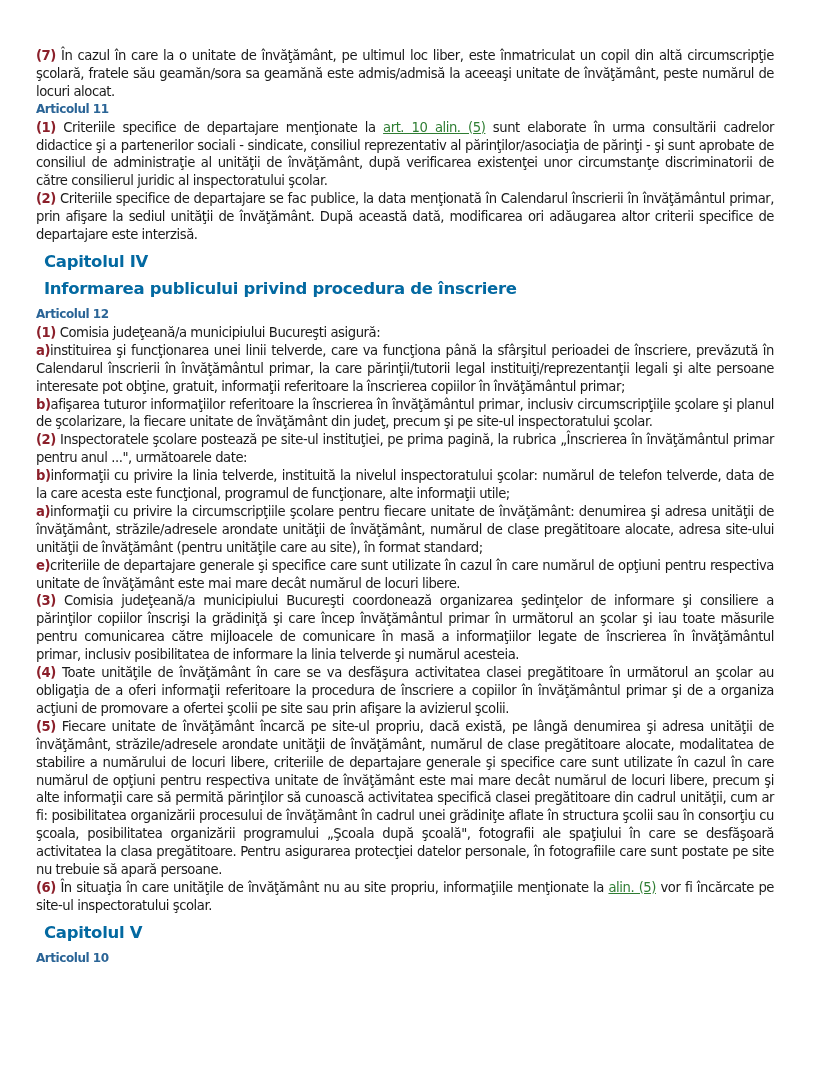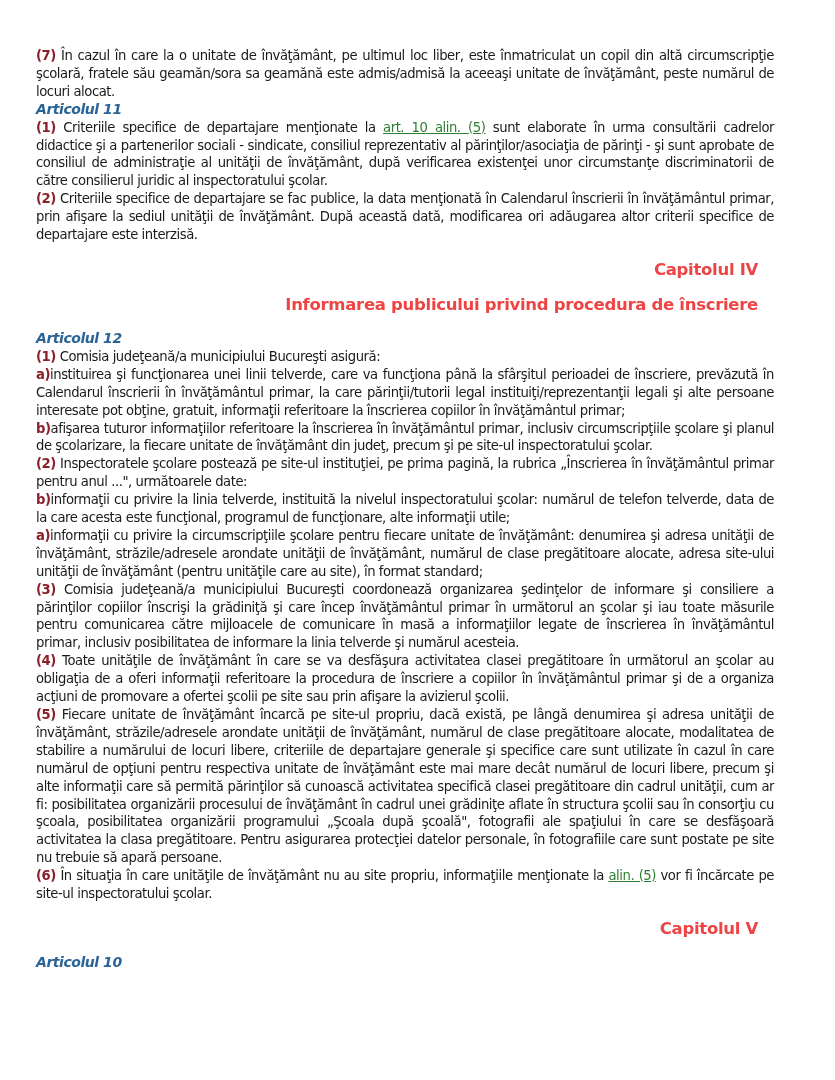--- a/index.html
+++ b/index.html
@@ -5,40 +5,41 @@
     html, body { margin: 0; padding: 0; background: #ffffff; }
     body { width: 835px; height: 1080px; overflow: hidden; }
     .page {
       position: absolute; left: 36px; top: 47px; width: 738px;
       font-family: "DejaVu Sans", sans-serif;
       font-size: 13.2px; line-height: 17.9px; color: #1a1a1a;
       letter-spacing: -0.45px; word-spacing: 0px;
     }
     .p { text-align: justify; margin: 0; }
     .num { color: #8b1f2a; font-weight: bold; }
-    .art { color: #2a6496; font-weight: bold; font-size: 14px; margin: 0; font-style: italic; }
-    .chap { color: #ef4444; font-weight: bold; text-align: right; font-size: 16.5px; line-height: 19px; margin: 16px; letter-spacing: -0.3px; }
+    .art { color: #2a6496; font-weight: bold; font-size: 12px; margin: 0; }
+    .chap { color: #0369a1; font-weight: bold; text-align: left; font-size: 16.5px; line-height: 19px; margin: 8px; letter-spacing: -0.3px; }
     .link { color: #2e7d32; text-decoration: underline; cursor: pointer; }
   </style>
 </head>
 <body>
 
 <div class="page">
   <p class="p"><span class="num">(7)</span><span> În cazul în care la o unitate de învăţământ, pe ultimul loc liber, este înmatriculat un copil din altă circumscripţie şcolară, fratele său geamăn/sora sa geamănă este admis/admisă la aceeaşi unitate de învăţământ, peste numărul de locuri alocat.</span></p>
   <p class="art">Articolul 11</p>
   <p class="p"><span class="num">(1)</span><span> Criteriile specifice de departajare menţionate la </span><a class="link">art. 10 alin. (5)</a><span> sunt elaborate în urma consultării cadrelor didactice şi a partenerilor sociali - sindicate, consiliul reprezentativ al părinţilor/asociaţia de părinţi - şi sunt aprobate de consiliul de administraţie al unităţii de învăţământ, după verificarea existenţei unor circumstanţe discriminatorii de către consilierul juridic al inspectoratului şcolar.</span></p>
   <p class="p"><span class="num">(2)</span><span> Criteriile specifice de departajare se fac publice, la data menţionată în Calendarul înscrierii în învăţământul primar, prin afişare la sediul unităţii de învăţământ. După această dată, modificarea ori adăugarea altor criterii specifice de departajare este interzisă.</span></p>
   <p class="chap">Capitolul IV</p>
   <p class="chap">Informarea publicului privind procedura de înscriere</p>
   <p class="art">Articolul 12</p>
   <p class="p"><span class="num">(1)</span><span> Comisia judeţeană/a municipiului Bucureşti asigură:</span></p>
   <p class="p"><span class="num">a)</span><span>instituirea şi funcţionarea unei linii telverde, care va funcţiona până la sfârşitul perioadei de înscriere, prevăzută în Calendarul înscrierii în învăţământul primar, la care părinţii/tutorii legal instituiţi/reprezentanţii legali şi alte persoane interesate pot obţine, gratuit, informaţii referitoare la înscrierea copiilor în învăţământul primar;</span></p>
   <p class="p"><span class="num">b)</span><span>afişarea tuturor informaţiilor referitoare la înscrierea în învăţământul primar, inclusiv circumscripţiile şcolare şi planul de şcolarizare, la fiecare unitate de învăţământ din judeţ, precum şi pe site-ul inspectoratului şcolar.</span></p>
   <p class="p"><span class="num">(2)</span><span> Inspectoratele şcolare postează pe site-ul instituţiei, pe prima pagină, la rubrica „Înscrierea în învăţământul primar pentru anul ...", următoarele date:</span></p>
   <p class="p"><span class="num">b)</span><span>informaţii cu privire la linia telverde, instituită la nivelul inspectoratului şcolar: numărul de telefon telverde, data de la care acesta este funcţional, programul de funcţionare, alte informaţii utile;</span></p>
   <p class="p"><span class="num">a)</span><span>informaţii cu privire la circumscripţiile şcolare pentru fiecare unitate de învăţământ: denumirea şi adresa unităţii de învăţământ, străzile/adresele arondate unităţii de învăţământ, numărul de clase pregătitoare alocate, adresa site-ului unităţii de învăţământ (pentru unităţile care au site), în format standard;</span></p>
+  <p class="p"><span class="num">e)</span><span>criteriile de departajare generale şi specifice care sunt utilizate în cazul în care numărul de opţiuni pentru respectiva unitate de învăţământ este mai mare decât numărul de locuri libere.</span></p>
   <p class="p"><span class="num">(3)</span><span> Comisia judeţeană/a municipiului Bucureşti coordonează organizarea şedinţelor de informare şi consiliere a părinţilor copiilor înscrişi la grădiniţă şi care încep învăţământul primar în următorul an şcolar şi iau toate măsurile pentru comunicarea către mijloacele de comunicare în masă a informaţiilor legate de înscrierea în învăţământul primar, inclusiv posibilitatea de informare la linia telverde şi numărul acesteia.</span></p>
   <p class="p"><span class="num">(4)</span><span> Toate unităţile de învăţământ în care se va desfăşura activitatea clasei pregătitoare în următorul an şcolar au obligaţia de a oferi informaţii referitoare la procedura de înscriere a copiilor în învăţământul primar şi de a organiza acţiuni de promovare a ofertei şcolii pe site sau prin afişare la avizierul şcolii.</span></p>
   <p class="p"><span class="num">(5)</span><span> Fiecare unitate de învăţământ încarcă pe site-ul propriu, dacă există, pe lângă denumirea şi adresa unităţii de învăţământ, străzile/adresele arondate unităţii de învăţământ, numărul de clase pregătitoare alocate, modalitatea de stabilire a numărului de locuri libere, criteriile de departajare generale şi specifice care sunt utilizate în cazul în care numărul de opţiuni pentru respectiva unitate de învăţământ este mai mare decât numărul de locuri libere, precum şi alte informaţii care să permită părinţilor să cunoască activitatea specifică clasei pregătitoare din cadrul unităţii, cum ar fi: posibilitatea organizării procesului de învăţământ în cadrul unei grădiniţe aflate în structura şcolii sau în consorţiu cu şcoala, posibilitatea organizării programului „Şcoala după şcoală", fotografii ale spaţiului în care se desfăşoară activitatea la clasa pregătitoare. Pentru asigurarea protecţiei datelor personale, în fotografiile care sunt postate pe site nu trebuie să apară persoane.</span></p>
   <p class="p"><span class="num">(6)</span><span> În situaţia în care unităţile de învăţământ nu au site propriu, informaţiile menţionate la </span><a class="link">alin. (5)</a><span> vor fi încărcate pe site-ul inspectoratului şcolar.</span></p>
   <p class="chap">Capitolul V</p>
   <p class="art">Articolul 10</p>
 </div>
 
 </body></html>

